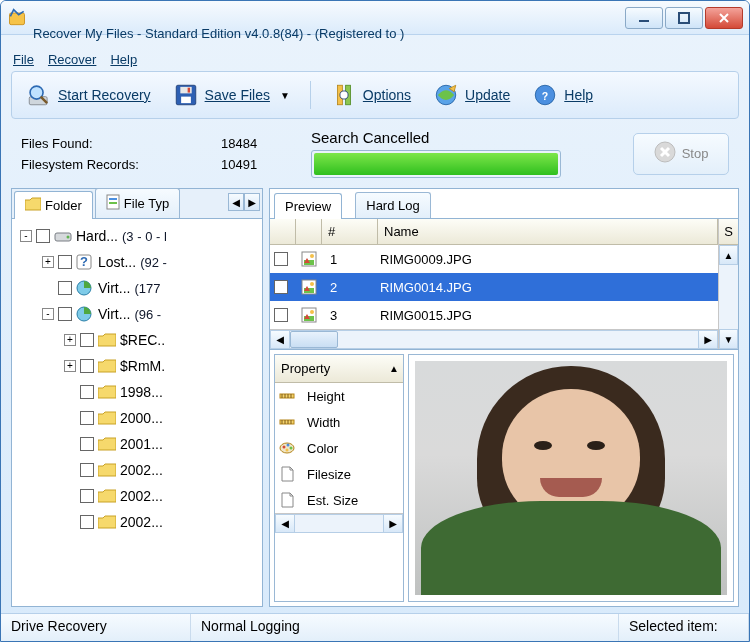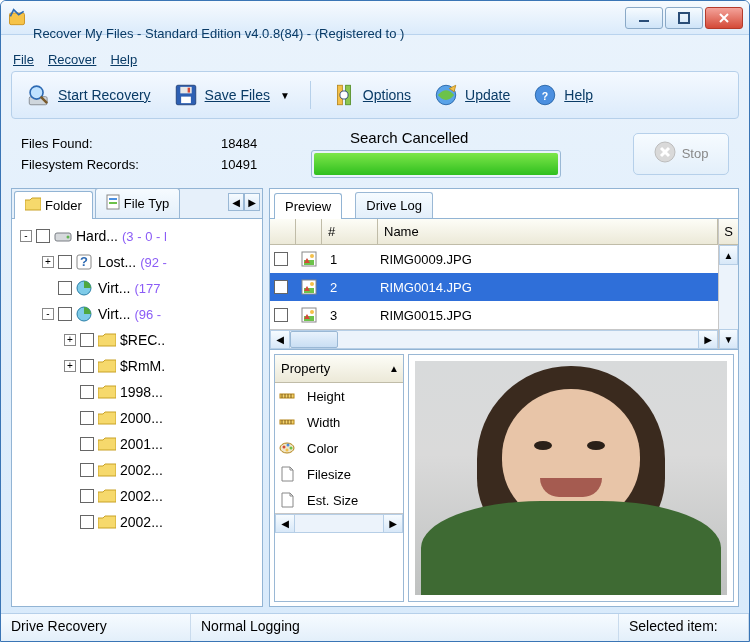--- a/index.html
+++ b/index.html
@@ -36,21 +36,21 @@
   .tab-scroll { position: absolute; right: 2px; top: 4px; display: flex; }
   .tab-scroll .sb { width: 16px; height: 18px; border: 1px solid #9ab8d5; background: linear-gradient(#f6fbff,#d8e8f8); font-size: 10px; display: flex; align-items: center; justify-content: center; }
   .tree { flex: 1; overflow: hidden; padding: 4px 2px; position: relative; }
   .tree-row { display: flex; align-items: center; height: 26px; white-space: nowrap; }
   .exp { width: 12px; height: 12px; border: 1px solid #888; font-size: 10px; line-height: 10px; text-align: center; margin-right: 4px; background: #fff; }
   .exp.empty { border: none; }
   .chk { width: 14px; height: 14px; border: 1px solid #666; margin-right: 4px; background: #fff; }
   .ticon { width: 18px; height: 16px; margin-right: 4px; }
   .pad { display: inline-block; }
   .tree-row .txt { font-size: 14px; }
-  .suffix { color: #8b5cf6; margin-left: 4px; }
+  .suffix { color: #0f172a; margin-left: 4px; }
   .folder-icon svg, .ticon svg, .t-icon svg { width: 100%; height: 100%; }
 
   .right-tabs { display: flex; align-items: flex-end; height: 30px; padding: 0 4px; gap: 13px; border-bottom: 1px solid #92b4d4; }
   .file-list-wrap { border-top: none; }
   .file-header { display: flex; height: 26px; background: linear-gradient(#fdfdf7,#ece9d8); border-bottom: 1px solid #c0bca8; }
   .fh { border-right: 1px solid #c0bca8; padding-left: 6px; display: flex; align-items: center; font-size: 13px; }
   .fh.chkcol { width: 26px; }
   .fh.iconcol { width: 26px; }
   .fh.num { width: 56px; }
   .fh.name { flex: 1; }
@@ -182,21 +182,21 @@
   <div class="stats">
     <div class="col1">
       <span>Files Found:</span>
       <span>Filesystem Records:</span>
     </div>
     <div class="col2">
       <span>18484</span>
       <span>10491</span>
     </div>
     <div class="col3">
-      <span style="font-size:15px;margin-left:39px;">Search Cancelled</span>
+      <span style="font-size:15px;">Search Cancelled</span>
       <div class="progress-outer">
           <div class="progress-inner"></div>
         </div>
     </div>
     <div class="stop-btn">
       <span><svg width="22" height="22">
             <circle cx="11" cy="11" r="10" fill="#d9d9d9" stroke="#bcbcbc"></circle>
             <path d="M7,7 L15,15 M15,7 L7,15" stroke="#fff" stroke-width="3"></path>
           </svg></span>
       <span>Stop</span>
@@ -345,21 +345,21 @@
           </div>
         </div>
     </div>
 
     <div class="panel right">
       <div class="right-tabs">
         <div class="tab active">
             <span>Preview</span>
           </div>
         <div class="tab">
-            <span>Drive Log</span>
+            <span>Hard Log</span>
           </div>
       </div>
 
       <div class="file-list-wrap" style="border-bottom:1px solid #92b4d4;">
         <div class="list-area">
           <div class="list-main">
             <div class="file-header">
               <div class="fh chkcol"></div>
               <div class="fh iconcol"></div>
               <div class="fh num">#</div>

